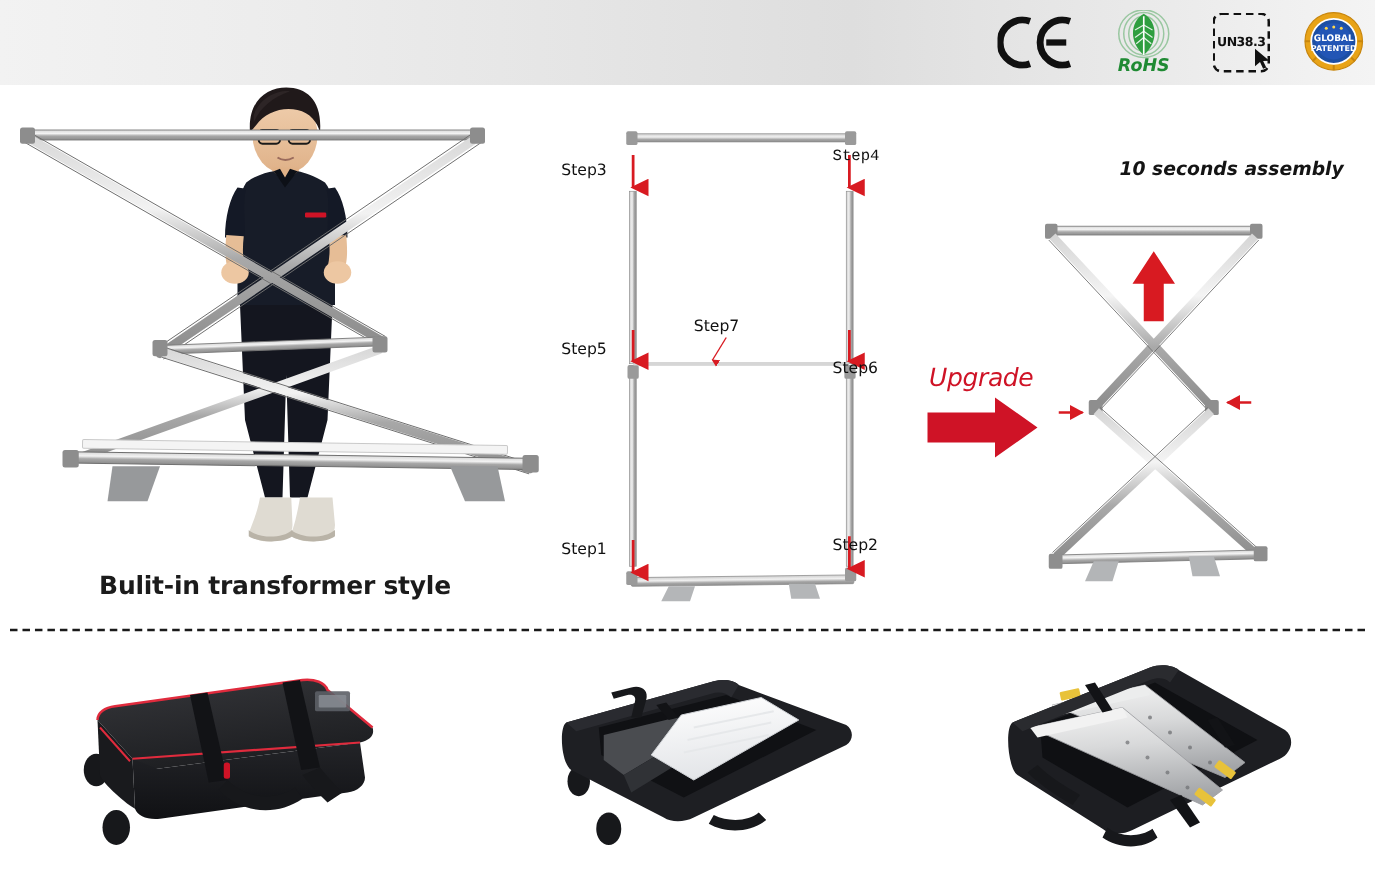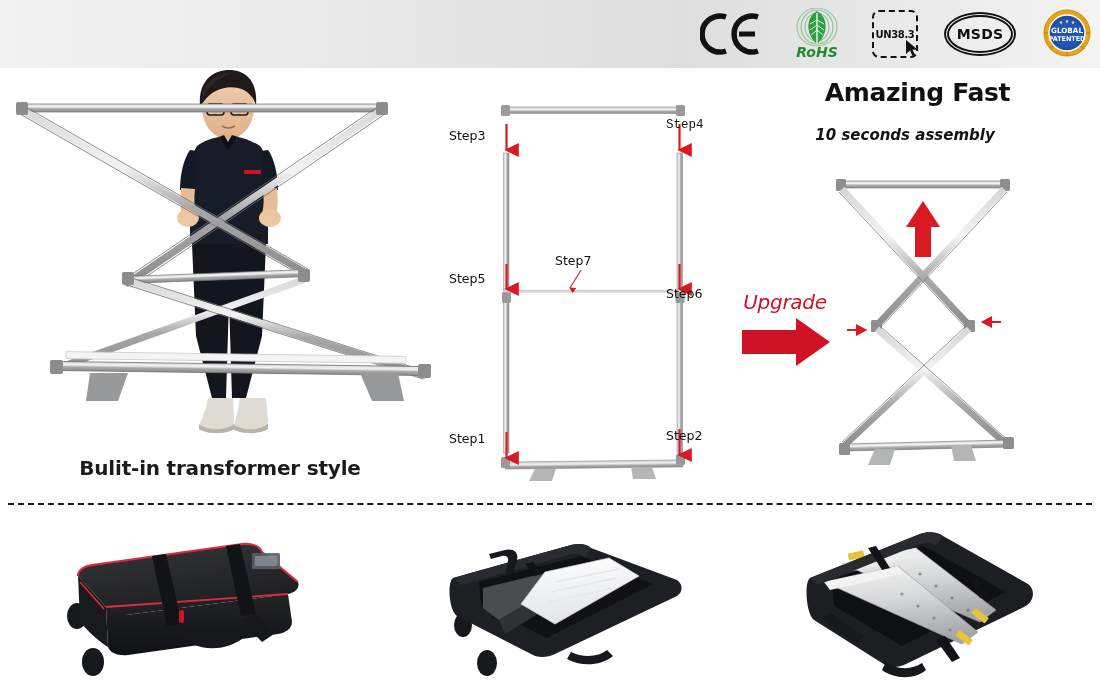--- a/index.html
+++ b/index.html
@@ -70,21 +70,21 @@
     font-family:"DejaVu Sans",sans-serif;
   }
 
   
   .panel-right{position:absolute;left:735px;top:0;width:365px;height:435px;}
   .right-title{
     position:absolute;left:0;top:10px;width:365px;text-align:center;
     font-size:25px;font-weight:bold;color:#111;font-family:"DejaVu Sans",sans-serif;letter-spacing:-0.3px;
   }
   .right-sub{
-    position:absolute;left:0;top:58px;width:340px;text-align:center;
+    position:absolute;left:0;top:58px;width:340px;text-align:right;
     font-size:15px;font-style:italic;font-weight:600;color:#141414;font-family:"DejaVu Sans",sans-serif;
   }
 
   .upgrade-word{
     position:absolute;left:735px;top:222px;width:100px;text-align:center;
     font-size:20px;font-weight:normal;font-style:italic;color:#cf1326;
     font-family:"DejaVu Sans",sans-serif;letter-spacing:-0.3px;
   }
   .upgrade-arrow{position:absolute;left:740px;top:248px;}
 
@@ -137,25 +137,20 @@
         <div class="un383">
           <span class="t">UN38.3</span>
           <span class="cursor">
             <svg width="16" height="19" viewBox="0 0 16 19">
               <path d="M2,1 L2,15 L6,11.5 L8.5,17 L11,16 L8.5,10.8 L13.5,10.5 Z" fill="#111"></path>
             </svg>
           </span>
         </div>
       </div>
 
-      <div class="cert msds">
-        <div class="ring"></div>
-        <div class="ring2"></div>
-        <div class="txt">MSDS</div>
-      </div>
 
       <div class="cert seal">
         <svg width="50" height="52" viewBox="0 0 50 52">
           <g fill="#e8a317">
             <circle cx="25" cy="25" r="23"></circle>
           </g>
           <g stroke="#c8860d" stroke-width="1">
             <circle cx="25" cy="25" r="23" fill="none"></circle>
           </g>
           <circle cx="25" cy="25" r="18" fill="#1d4fa3"></circle>
@@ -361,21 +356,20 @@
     </div>
 
     <div class="upgrade-word">Upgrade</div>
     <div class="upgrade-arrow">
       <svg width="92" height="52" viewBox="0 0 92 52">
         <path d="M2,14 L56,14 L56,2 L90,26 L56,50 L56,38 L2,38 Z" fill="#cf1326"></path>
       </svg>
     </div>
 
     <div class="panel-right">
-      <div class="right-title">Amazing Fast</div>
       <div class="right-sub">10 seconds assembly</div>
 
       <svg width="365" height="340" viewBox="0 0 365 340" style="position:absolute;left:0;top:85px;">
         <defs>
           <linearGradient id="bar3" x1="0" y1="0" x2="0" y2="1">
             <stop offset="0%" stop-color="#d6d6d6"></stop>
             <stop offset="35%" stop-color="#f4f4f4"></stop>
             <stop offset="65%" stop-color="#a9a9a9"></stop>
             <stop offset="100%" stop-color="#8d8d8d"></stop>
           </linearGradient>

